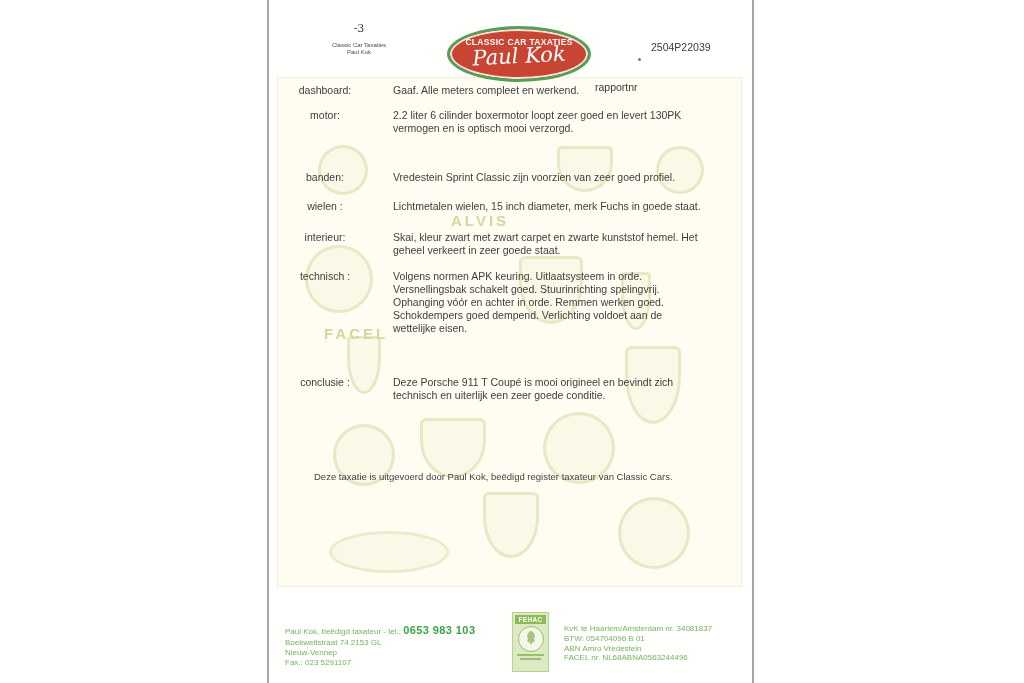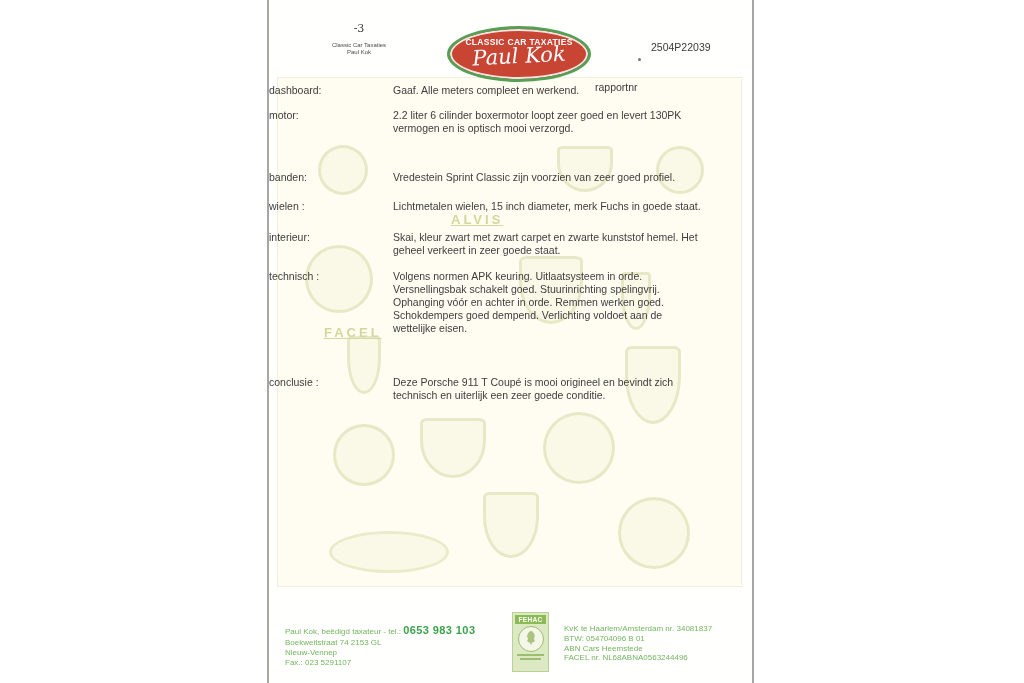--- a/index.html
+++ b/index.html
@@ -15,21 +15,21 @@
   
   .tint{
     position:absolute;left:8px;top:77px;width:465px;height:510px;
     background:#fffdf1;border:1px solid #f2efdc;box-sizing:border-box;
   }
   .wm{position:absolute;box-sizing:border-box;}
   .wm.circle{border-radius:50%;border:3px solid rgba(203,208,148,0.40);background:rgba(238,239,206,0.30);}
   .wm.shield{border:3px solid rgba(203,208,148,0.40);background:rgba(238,239,206,0.30);
              border-radius:12% 12% 50% 50% / 8% 8% 62% 62%;}
   .wm.ellipse{border-radius:50%;border:3px solid rgba(203,208,148,0.35);background:rgba(238,239,206,0.28);}
-  .wm.wmtext{color:rgba(203,208,140,0.85);font-weight:bold;letter-spacing:3px;font-size:13px;text-decoration:underline;}
+  .wm.wmtext{color:rgba(203,208,140,0.85);font-weight:bold;letter-spacing:3px;font-size:15px;}
 
   .page-number{position:absolute;left:58px;top:22px;width:64px;text-align:center;
     font-family:"DejaVu Serif",serif;font-size:11px;color:#3a3a3a;}
   .letterhead{position:absolute;left:28px;top:42px;width:124px;text-align:center;
     font-size:6px;line-height:7px;color:#4a4a4a;}
 
   .logo{
     position:absolute;left:178px;top:26px;width:144px;height:56px;
     background:#c84534;border:3px solid #55a055;border-radius:50%;
     box-shadow:inset 0 0 0 2px rgba(255,255,255,0.85);
@@ -37,21 +37,21 @@
   }
   .logo-top{margin-top:8px;font-size:8.5px;font-weight:bold;letter-spacing:0.3px;}
   .logo-script{font-family:"DejaVu Serif",serif;font-style:italic;font-size:21px;
     line-height:22px;margin-top:-2px;transform:rotate(-3deg);}
 
   .rapport-label{position:absolute;left:326px;top:41px;font-size:10.5px;color:#3a3a3a;margin-top:40px;}
   .rapport-number{position:absolute;left:382px;top:41px;font-size:10.5px;color:#3a3a3a;}
   .rapport-dot{position:absolute;left:369px;top:58px;width:3px;height:3px;background:#777;border-radius:50%;}
 
   .row{position:absolute;left:0;width:462px;font-size:10.5px;line-height:13px;color:#3d3d3d;}
-  .row .lbl{position:absolute;left:0;top:0;width:112px;text-align:left;}
+  .row .lbl{position:absolute;left:0;top:0;width:112px;text-align:center;}
   .row .val{position:absolute;left:124px;top:0;width:332px;white-space:pre-line;}
   .row-0{top:84px;}  .row-1{top:109px;} .row-2{top:171px;} .row-3{top:200px;}
   .row-4{top:231px;} .row-5{top:270px;} .row-6{top:376px;}
 
   .certification{position:absolute;left:45px;top:471px;width:420px;
     font-size:9.5px;line-height:11.5px;color:#3e3e3e;}
 
   .f-left{position:absolute;left:16px;top:624px;width:220px;text-align:left;
     color:#76b464;font-size:8px;line-height:9.8px;}
   .f-left .tel{font-size:11px;font-weight:bold;color:#3ba34b;letter-spacing:0.4px;}
@@ -140,20 +140,21 @@
 Schokdempers goed dempend. Verlichting voldoet aan de
 wettelijke eisen.</div>
   </div>
   <div class="row row-6">
     <div class="lbl">conclusie :</div>
     <div class="val">Deze Porsche 911 T Coupé is mooi origineel en bevindt zich
 technisch en uiterlijk een zeer goede conditie.</div>
   </div>
 
   <div class="certification">
+    <div>Deze taxatie is uitgevoerd door Paul Kok, beëdigd register taxateur van Classic Cars.</div>
   </div>
 
   <div class="f-left">
     <div class="l1">
       <span>Paul Kok, beëdigd taxateur - tel.:</span>
       <span class="tel">0653 983 103</span>
     </div>
     <div>Boekweitstraat 74  2153 GL</div>
     <div>Nieuw-Vennep</div>
     <div>Fax.: 023 5291107</div>
@@ -166,17 +167,17 @@
         <path d="M10 2 C6 4 4.5 8.5 7 11 C4.8 12 6 15 9 15 L9 17 L11 17 L11 15 C14 15 15.2 12 13 11 C15.5 8.5 14 4 10 2 Z" fill="#a9c47e"></path>
       </svg>
     </div>
     <div class="fehac-bar fb1"></div>
     <div class="fehac-bar fb2"></div>
   </div>
 
   <div class="f-right">
     <div>KvK te Haarlem/Amsterdam nr. 34081837</div>
     <div>BTW: 054704096 B 01</div>
-    <div>ABN Cars Heemstede</div>
+    <div>ABN Amro Vredestein</div>
     <div>FACEL nr. NL68ABNA0563244496</div>
   </div>
 
 </div>
 
 </body></html>

